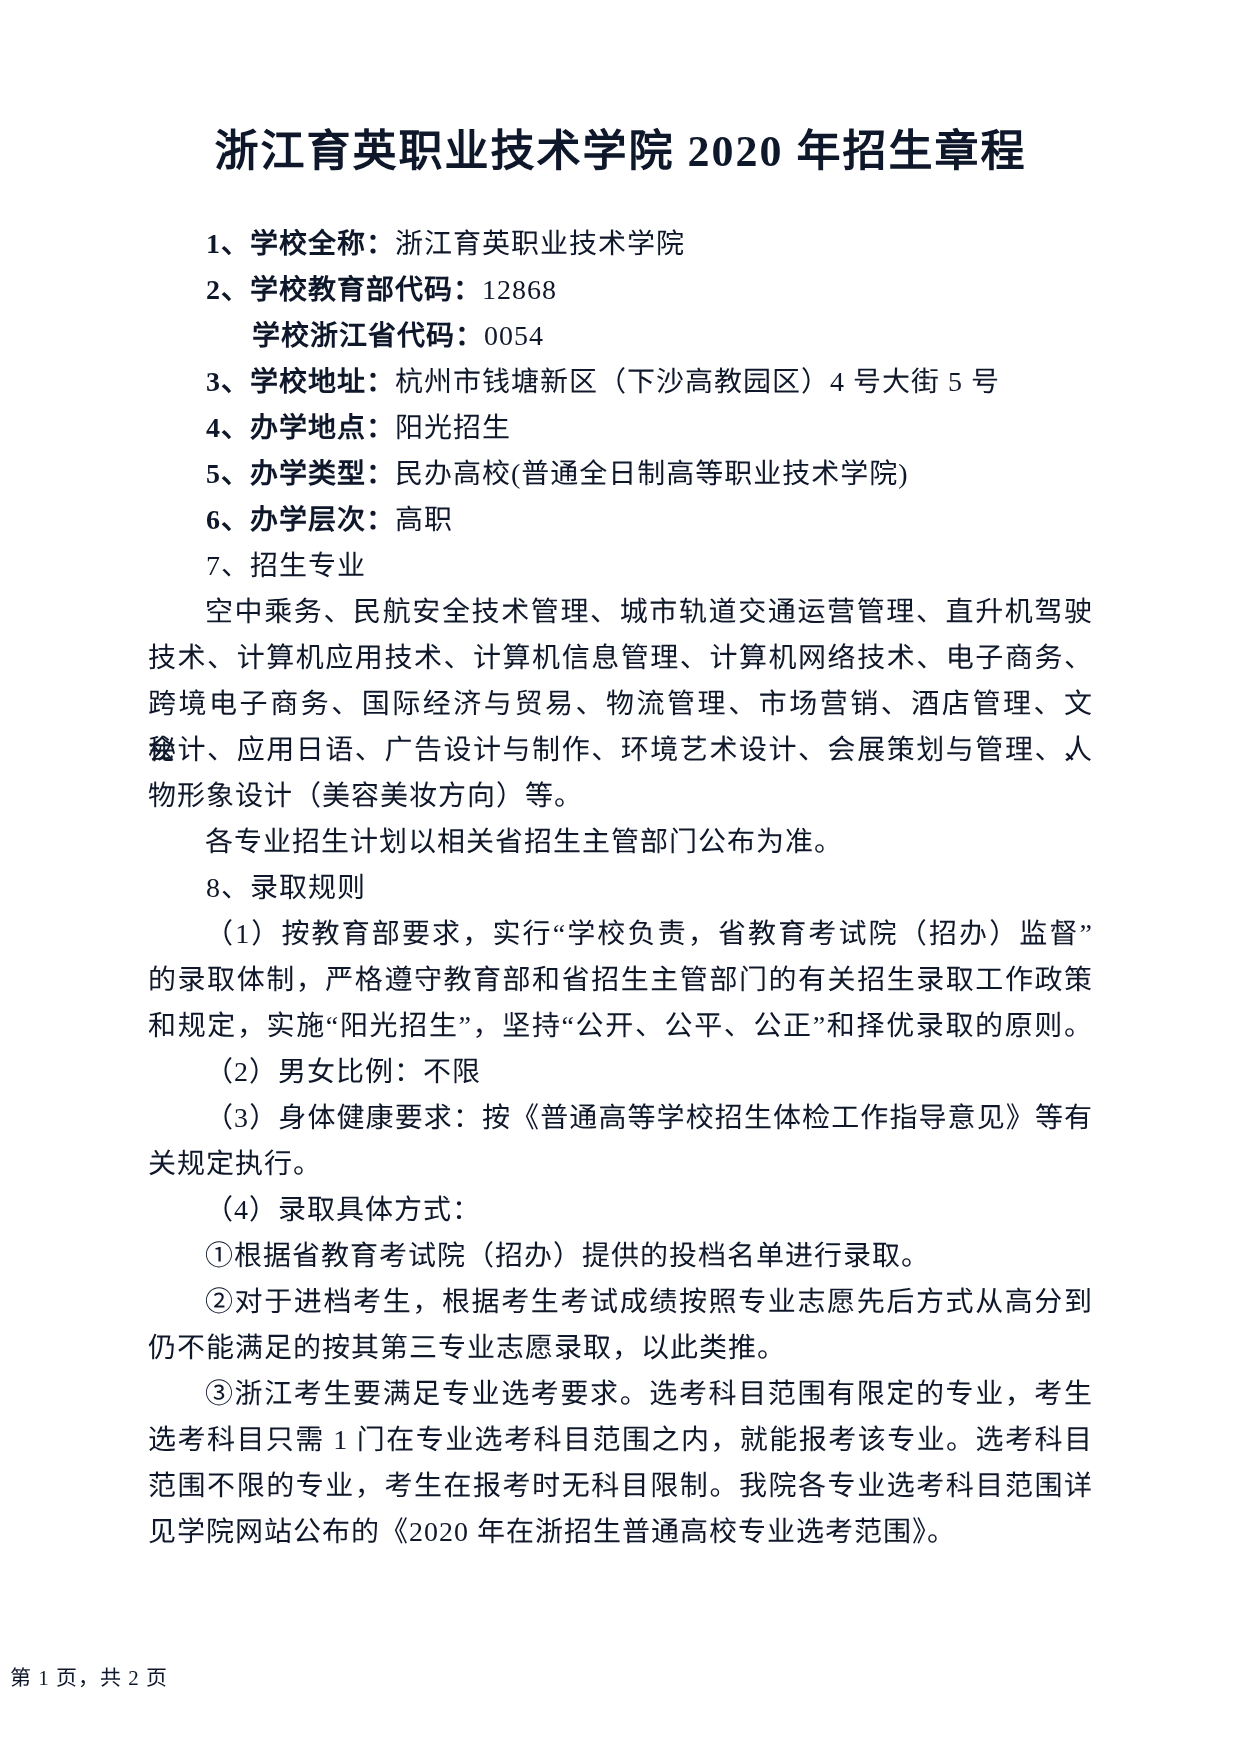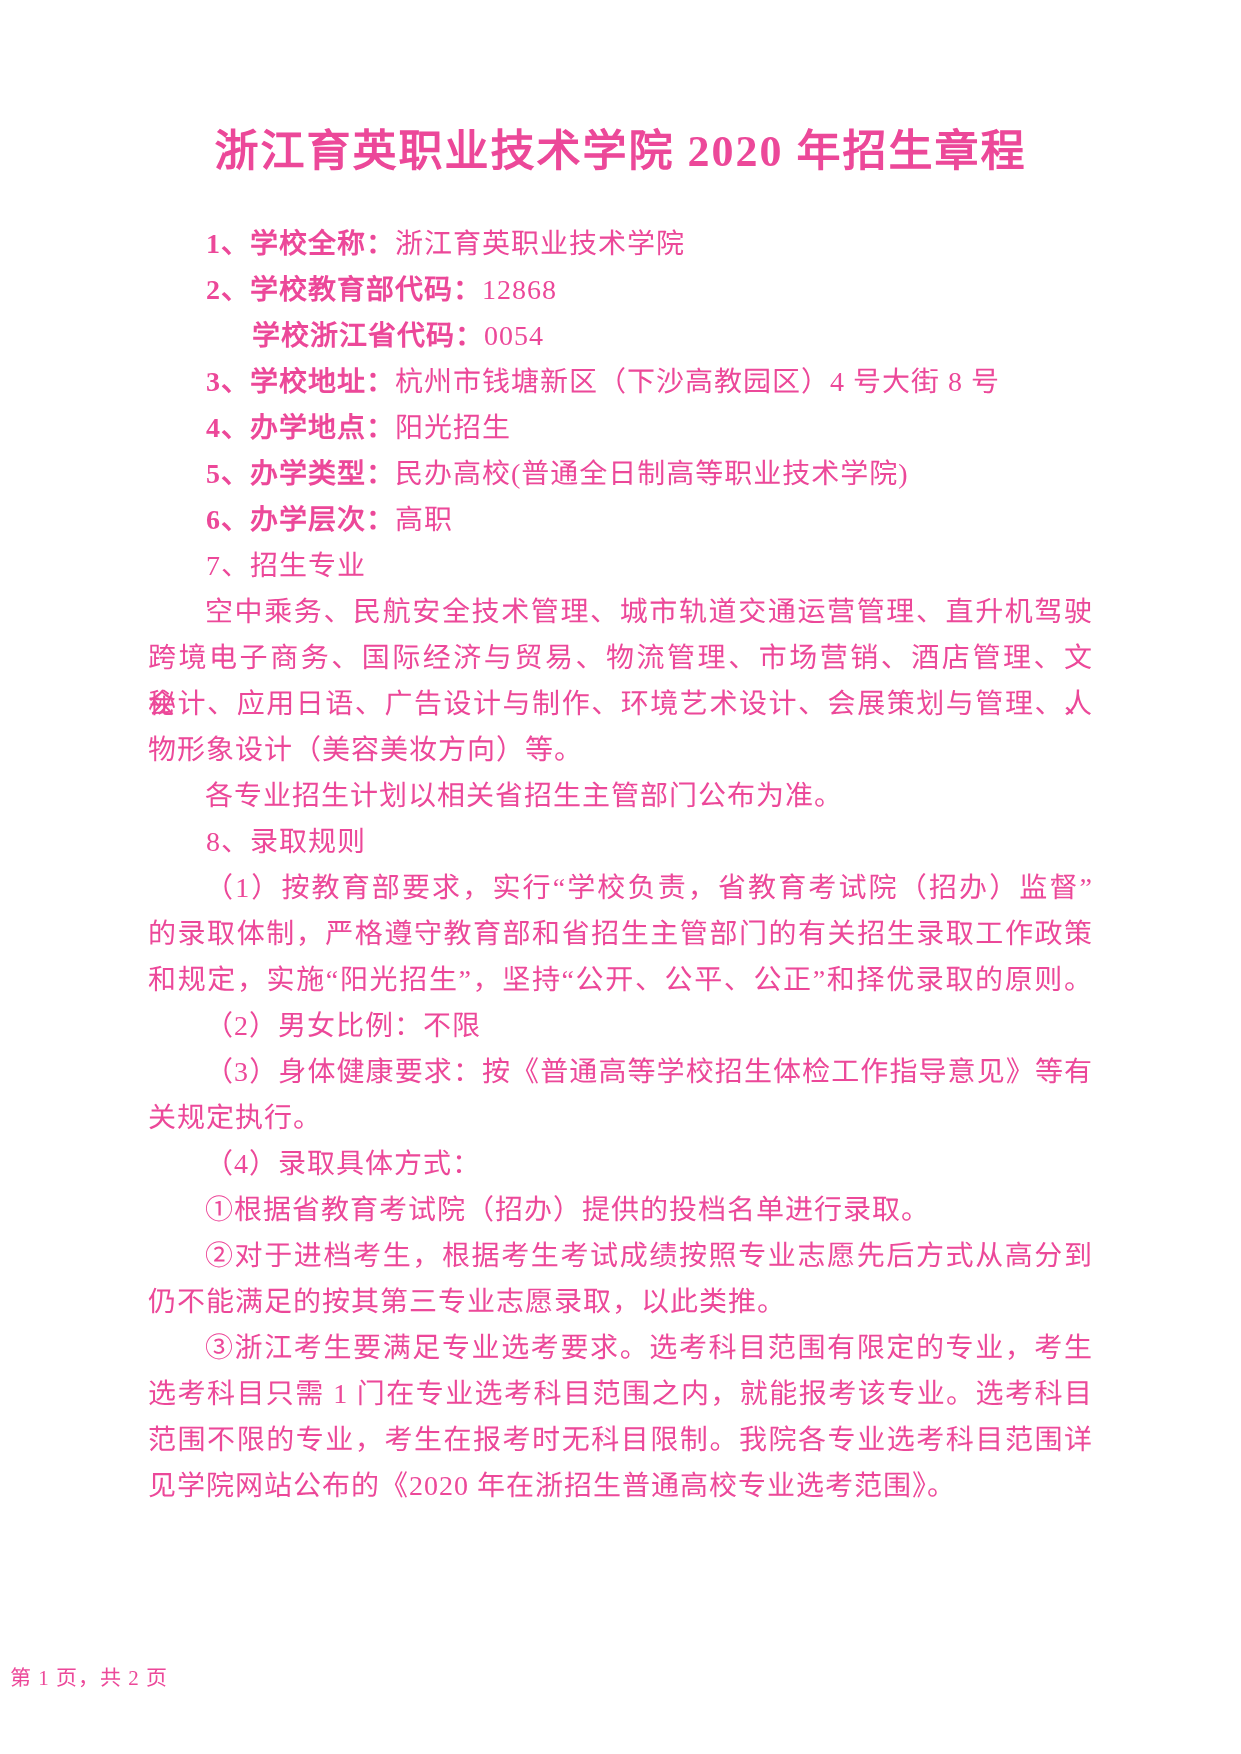--- a/index.html
+++ b/index.html
@@ -6,21 +6,21 @@
   html, body {
     margin: 0;
     padding: 0;
     background: #ffffff;
   }
   .doc {
     position: relative;
     width: 1241px;
     height: 1754px;
     background: #ffffff;
-    color: #ec4899;
+    color: #0f172a;
     font-family: "Liberation Serif", "DejaVu Serif", serif;
     overflow: hidden;
   }
   .title {
     position: absolute;
     top: 122px;
     left: 0;
     width: 100%;
     margin: 0;
     text-align: center;
@@ -79,31 +79,32 @@
   <h1 class="title">浙江育英职业技术学院 2020 年招生章程</h1>
 
   <div class="body">
 
     <div class="line item"><span class="lbl">1、学校全称：</span><span class="val">浙江育英职业技术学院</span></div>
 
     <div class="line item"><span class="lbl">2、学校教育部代码：</span><span class="val">12868</span></div>
 
     <div class="line cont"><span class="lbl">学校浙江省代码：</span><span class="val">0054</span></div>
 
-    <div class="line item"><span class="lbl">3、学校地址：</span><span class="val">杭州市钱塘新区（下沙高教园区）4 号大街 8 号</span></div>
+    <div class="line item"><span class="lbl">3、学校地址：</span><span class="val">杭州市钱塘新区（下沙高教园区）4 号大街 5 号</span></div>
 
     <div class="line item"><span class="lbl">4、办学地点：</span><span class="val">阳光招生</span></div>
 
     <div class="line item"><span class="lbl">5、办学类型：</span><span class="val">民办高校(普通全日制高等职业技术学院)</span></div>
 
     <div class="line item"><span class="lbl">6、办学层次：</span><span class="val">高职</span></div>
 
     <div class="line item heading">7、招生专业</div>
 
     <div class="line ind j">空中乘务、民航安全技术管理、城市轨道交通运营管理、直升机驾驶</div>
+    <div class="line j">技术、计算机应用技术、计算机信息管理、计算机网络技术、电子商务、</div>
     <div class="line j">跨境电子商务、国际经济与贸易、物流管理、市场营销、酒店管理、文秘、</div>
     <div class="line j">会计、应用日语、广告设计与制作、环境艺术设计、会展策划与管理、人</div>
     <div class="line">物形象设计（美容美妆方向）等。</div>
 
     <div class="line ind">各专业招生计划以相关省招生主管部门公布为准。</div>
 
     <div class="line item heading">8、录取规则</div>
 
     <div class="line ind j">（1）按教育部要求，实行“学校负责，省教育考试院（招办）监督”</div>
     <div class="line j">的录取体制，严格遵守教育部和省招生主管部门的有关招生录取工作政策</div>

